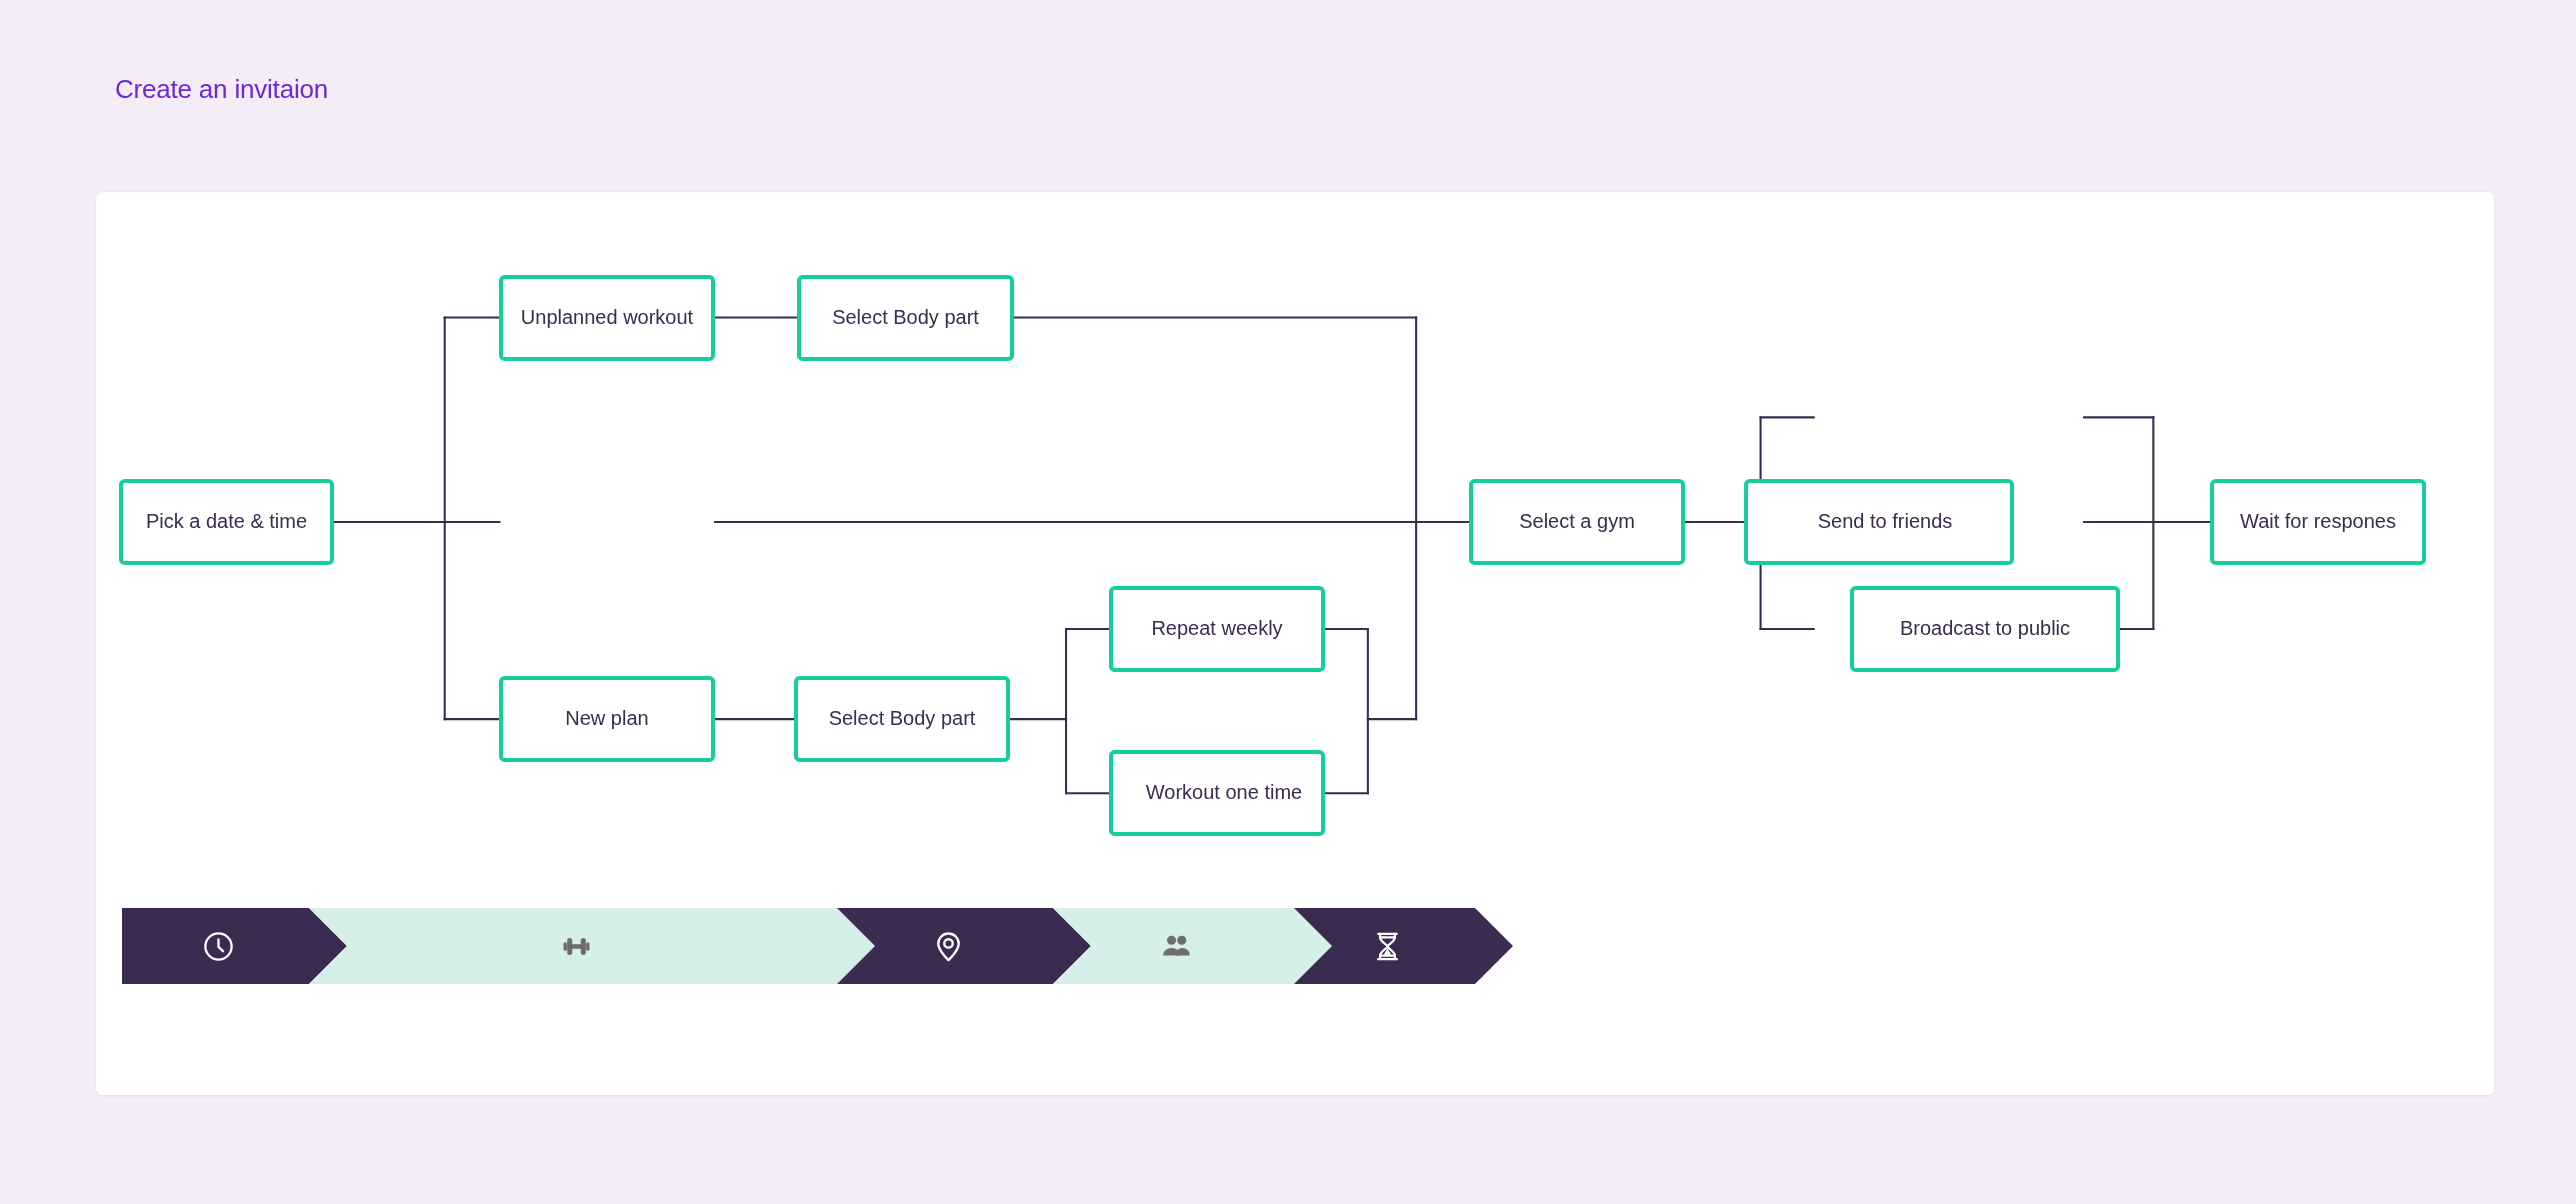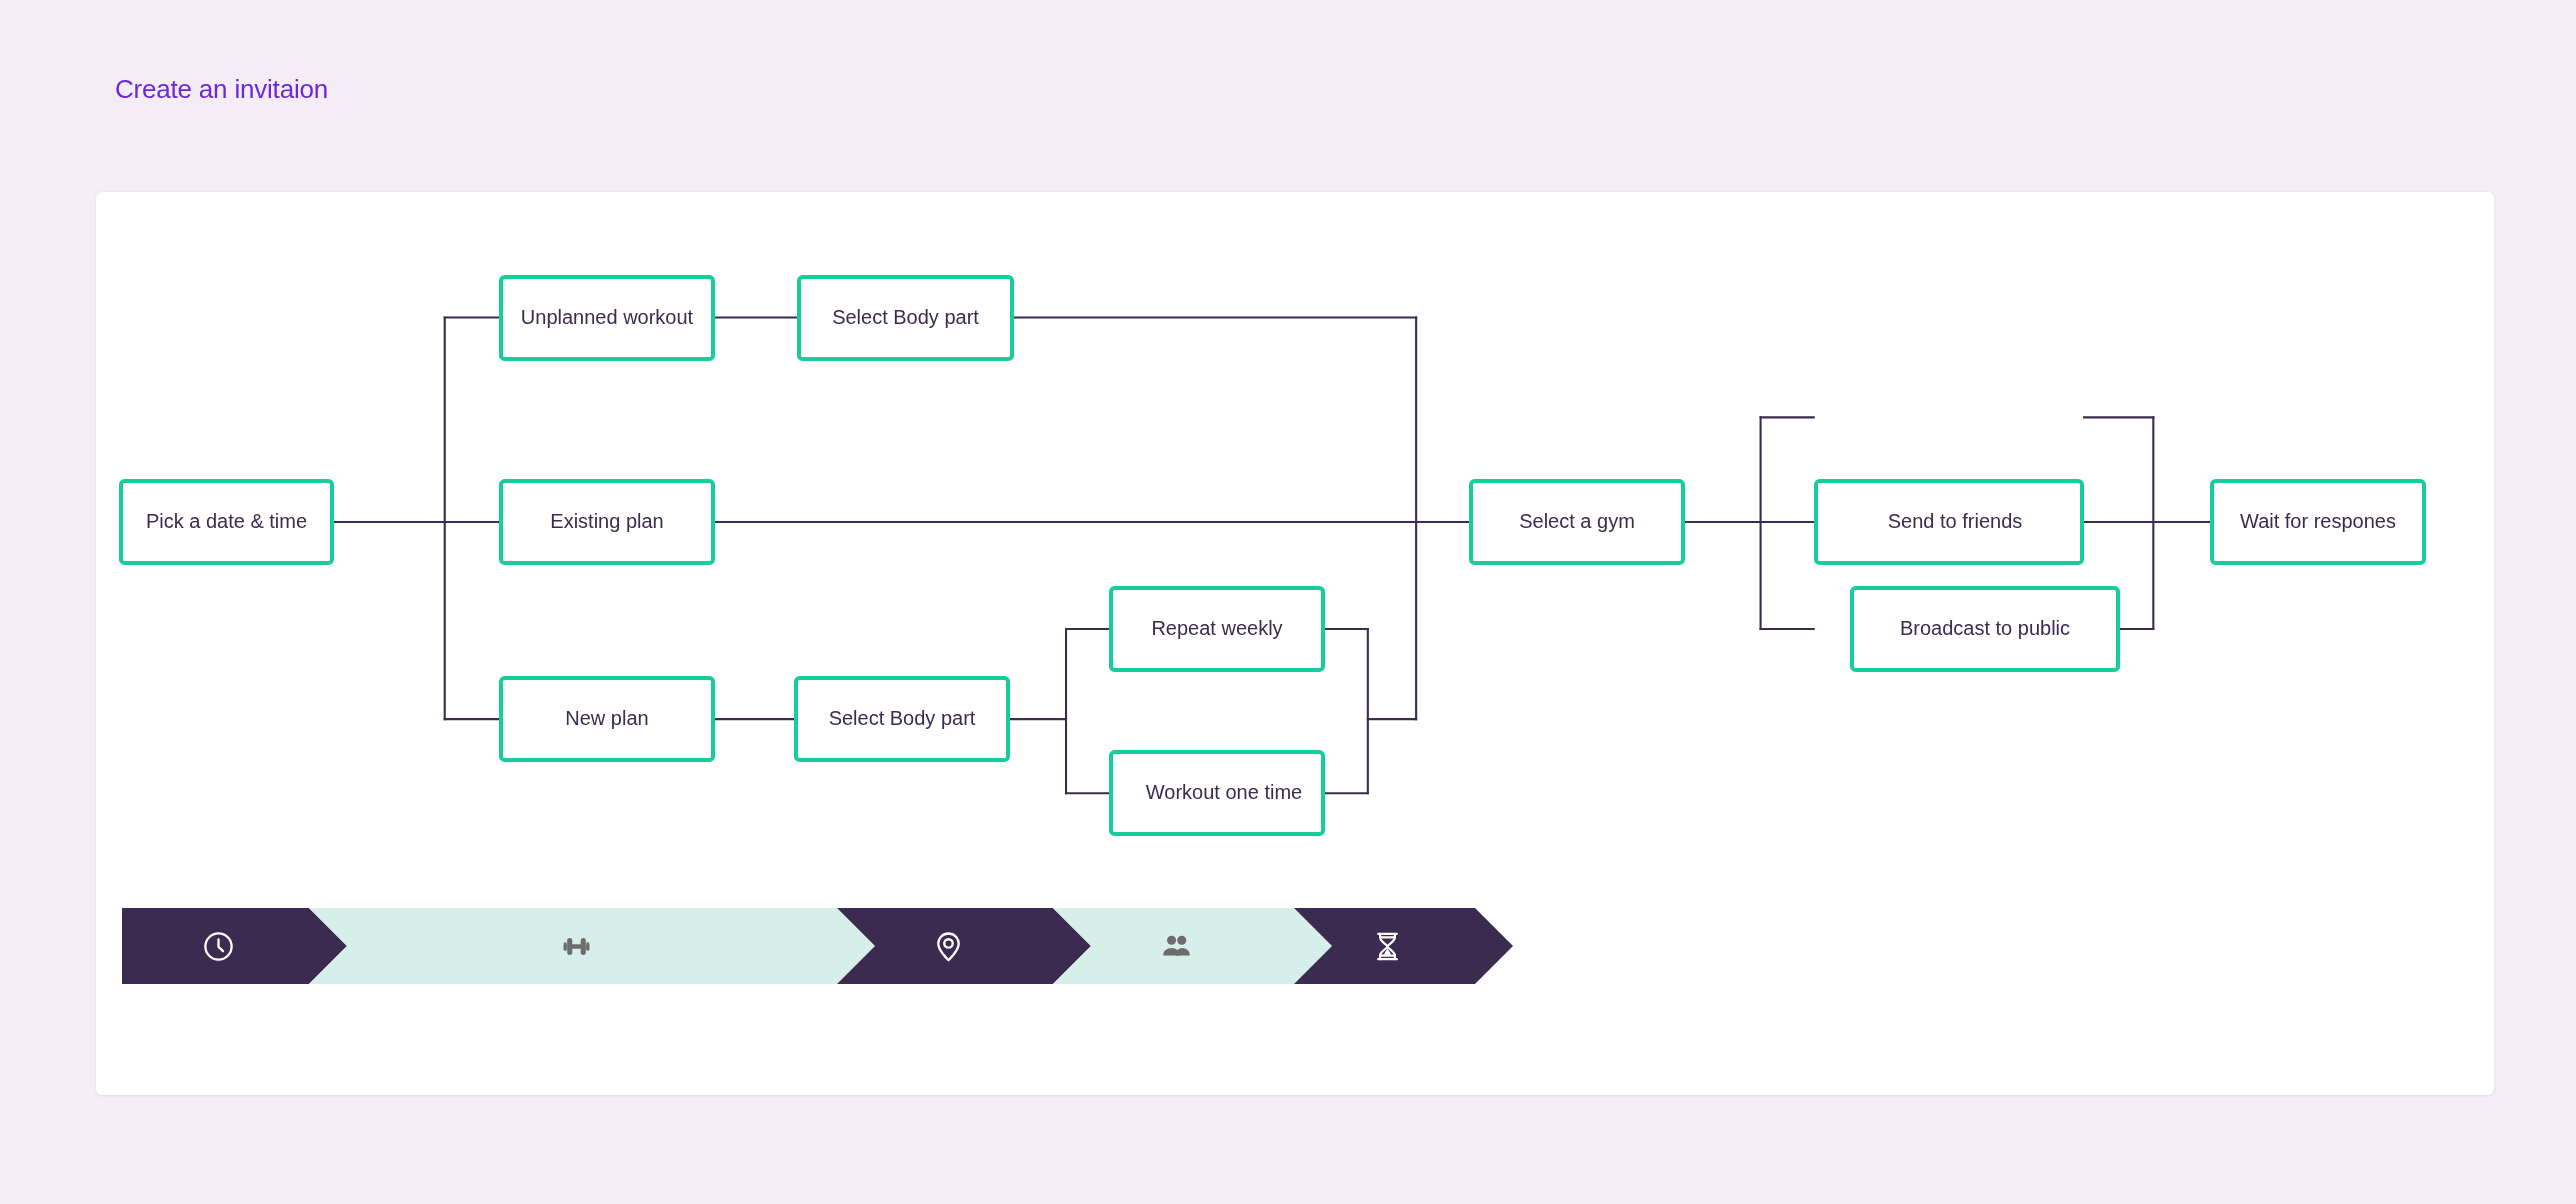--- a/index.html
+++ b/index.html
@@ -138,27 +138,26 @@
         <path d="M2470,410 L2556,410"></path>
         <path d="M2470,543 L2556,543"></path>
         <path d="M2556,280 L2556,543"></path>
         <path d="M2556,410 L2626,410"></path>
       </g>
     </svg>
 
     <div class="node" style="left:23px;top:287px;width:215px;height:86px;">Pick a date &amp; time</div>
     <div class="node" style="left:403px;top:83px;width:216px;height:86px;">Unplanned workout</div>
     <div class="node" style="left:701px;top:83px;width:217px;height:86px;">Select Body part</div>
-    <div class="node" style="left:403px;top:287px;width:216px;height:86px;">Existing plan</div>
     <div class="node" style="left:403px;top:484px;width:216px;height:86px;">New plan</div>
     <div class="node" style="left:698px;top:484px;width:216px;height:86px;">Select Body part</div>
     <div class="node" style="left:1013px;top:394px;width:216px;height:86px;">Repeat weekly</div>
     <div class="node" style="left:1013px;top:558px;width:216px;height:86px;padding-left:22px;">Workout one time</div>
     <div class="node" style="left:1373px;top:287px;width:216px;height:86px;">Select a gym</div>
-    <div class="node" style="left:1718px;top:287px;width:270px;height:86px;padding-left:20px;">Send to friends</div>
+    <div class="node" style="left:1648px;top:287px;width:270px;height:86px;padding-left:20px;">Send to friends</div>
     <div class="node" style="left:1718px;top:394px;width:270px;height:86px;margin-left:36px;">Broadcast to public</div>
     <div class="node" style="left:2114px;top:287px;width:216px;height:86px;">Wait for respones</div>
 
   </div>
 
   <div id="chevron-bar">
 
     <div class="chev dark clip" style="width:225px;">
       <span class="chev-icon">
         <svg viewBox="0 0 24 24" fill="none" stroke="currentColor" stroke-width="1.6" stroke-linecap="round" stroke-linejoin="round">

